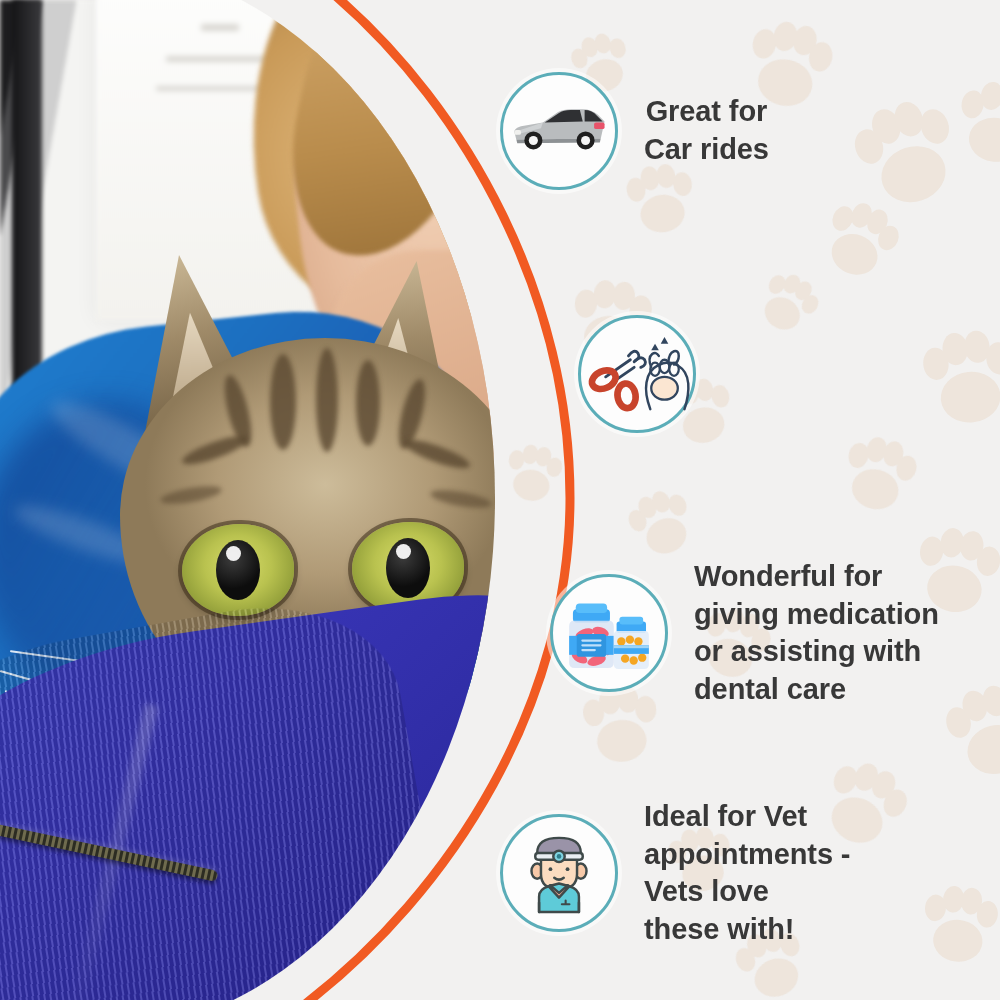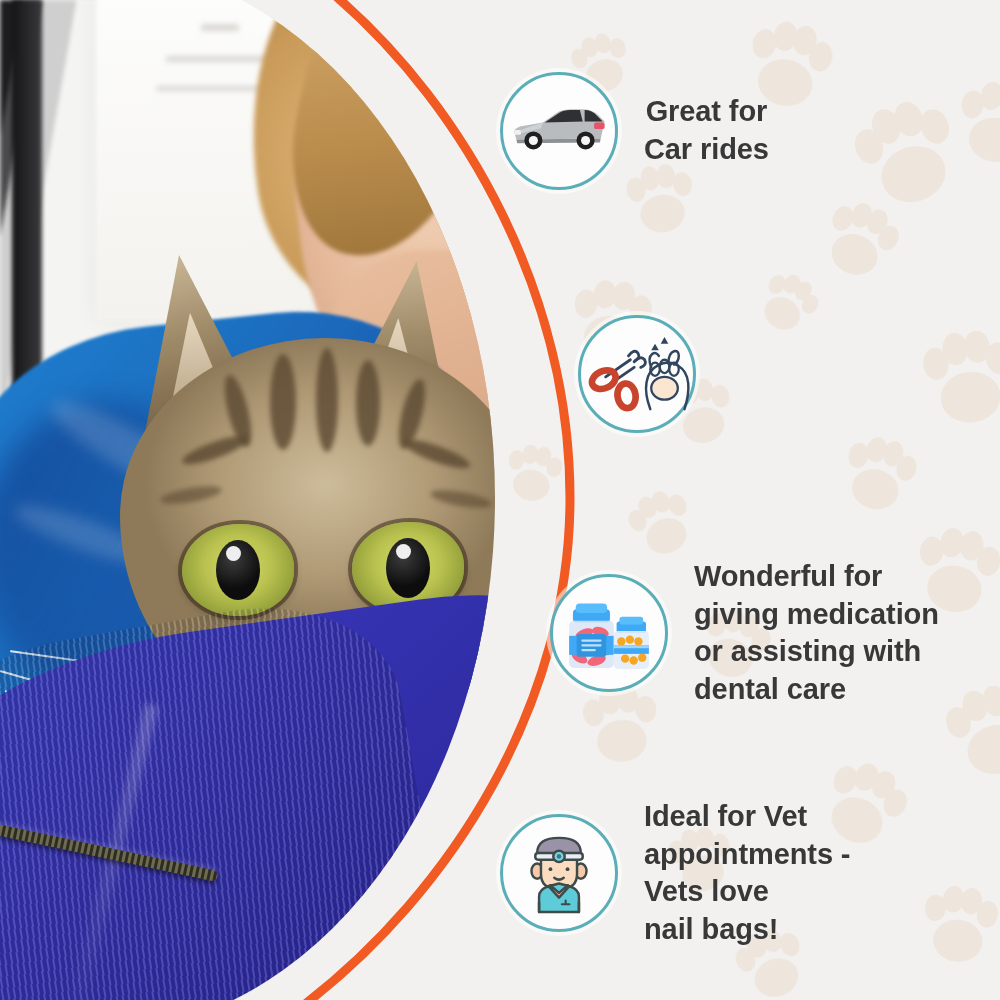--- a/index.html
+++ b/index.html
@@ -451,17 +451,17 @@
             <path d="M38 100 v-16 q0 -8 10 -11 l11 -3 l11 3 q10 3 10 11 v16 Z" fill="#5ecbd8"></path>
             <path d="M48 73 l11 12 l11 -12 l-2 -1 l-9 8 l-9 -8 Z" fill="#f4a48c"></path>
             <path d="M38 90 v10 M80 90 v10"></path>
             <path d="M62 92 h8 M66 88 v4" stroke-width="2.2"></path>
           </g>
         </svg>
       </div>
       <div class="feature-text">Ideal for Vet
 appointments -
 Vets love
-nail bags!</div>
+these with!</div>
     </div>
 
   </div>
 </div>
 
 </body></html>

